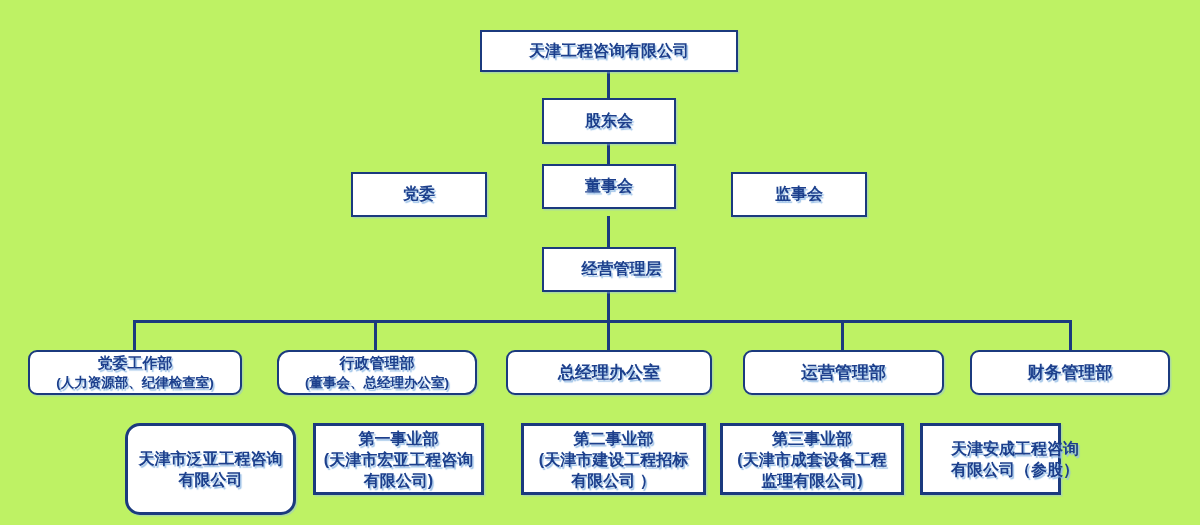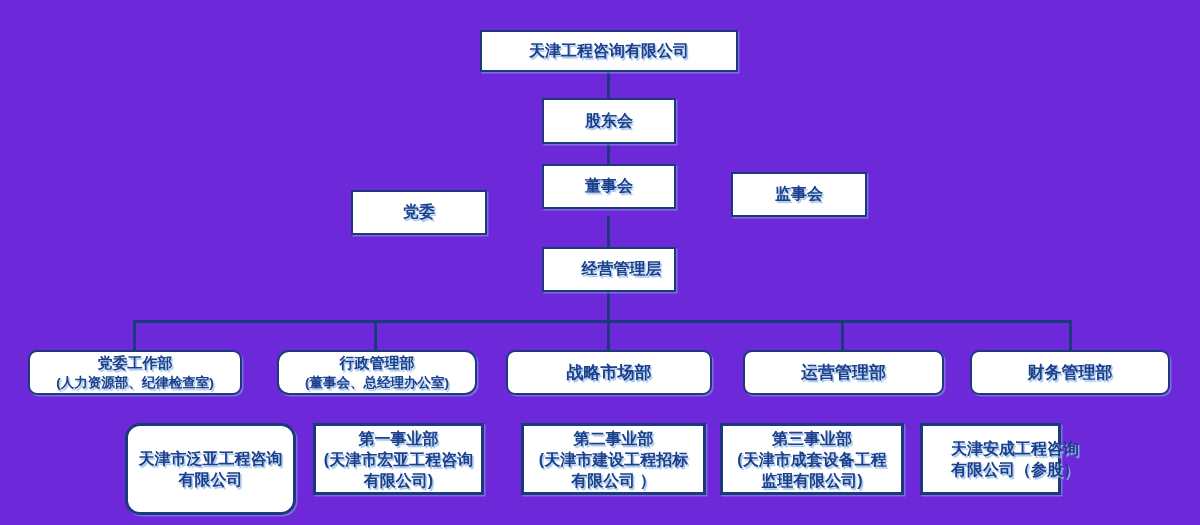--- a/index.html
+++ b/index.html
@@ -1,36 +1,36 @@
 <!DOCTYPE html>
 <html><head>
 <meta charset="utf-8">
 <style>
   html,body{margin:0;padding:0;background:#ffffff;}
   .canvas{
-    position:relative;width:1200px;height:525px;background:#6d28d9;overflow:hidden;
+    position:relative;width:1200px;height:525px;background:#bef264;overflow:hidden;
     font-family:"Liberation Sans","DejaVu Sans",sans-serif;
   }
   .node{
     position:absolute;box-sizing:border-box;background:#ffffff;
     border:2.5px solid #1b3a7e;color:#1c3f8c;font-weight:700;
     display:flex;flex-direction:column;justify-content:center;align-items:center;
     text-align:center;
     text-shadow:1.5px 1.5px 1px rgba(150,190,230,0.9);
     box-shadow:1.5px 1.5px 0 rgba(150,190,230,0.45);
   }
   .node div{white-space:nowrap;}
   .line{
     position:absolute;background:#1b3a7e;
   }
   
   .lvl{font-size:16px;}
   #node-company      {left:480px;top:30px;width:258px;height:42px;}
   #node-shareholders {left:542px;top:98px;width:134px;height:46px;}
-  #node-party        {left:351px;top:172px;width:136px;height:45px;margin-top:18px;}
+  #node-party        {left:351px;top:172px;width:136px;height:45px;}
   #node-board        {left:542px;top:164px;width:134px;height:45px;}
   #node-supervisory  {left:731px;top:172px;width:136px;height:45px;}
   #node-management   {left:542px;top:247px;width:134px;height:45px;padding-left:25px;}
   
   .dept{border-radius:9px;font-size:17px;}
   .dept .sub1{font-size:15px;line-height:20px;}
   .dept .sub2{font-size:13.5px;line-height:19px;}
   #node-dept-party-work{left:28px;top:350px;width:214px;height:45px;}
   #node-dept-admin     {left:277px;top:350px;width:200px;height:45px;border-radius:12px;}
   #node-dept-strategy  {left:506px;top:350px;width:206px;height:45px;}
@@ -95,21 +95,21 @@
 
   <div class="node dept" id="node-dept-party-work">
     <div class="sub1">党委工作部</div>
     <div class="sub2">(人力资源部、纪律检查室)</div>
   </div>
   <div class="node dept" id="node-dept-admin">
     <div class="sub1">行政管理部</div>
     <div class="sub2">(董事会、总经理办公室)</div>
   </div>
   <div class="node dept" id="node-dept-strategy">
-    <div>战略市场部</div>
+    <div>总经理办公室</div>
   </div>
   <div class="node dept" id="node-dept-operations">
     <div>运营管理部</div>
   </div>
   <div class="node dept" id="node-dept-finance">
     <div>财务管理部</div>
   </div>
 
   <div class="node sub" id="node-sub-fanya">
     <div>天津市泛亚工程咨询</div>

